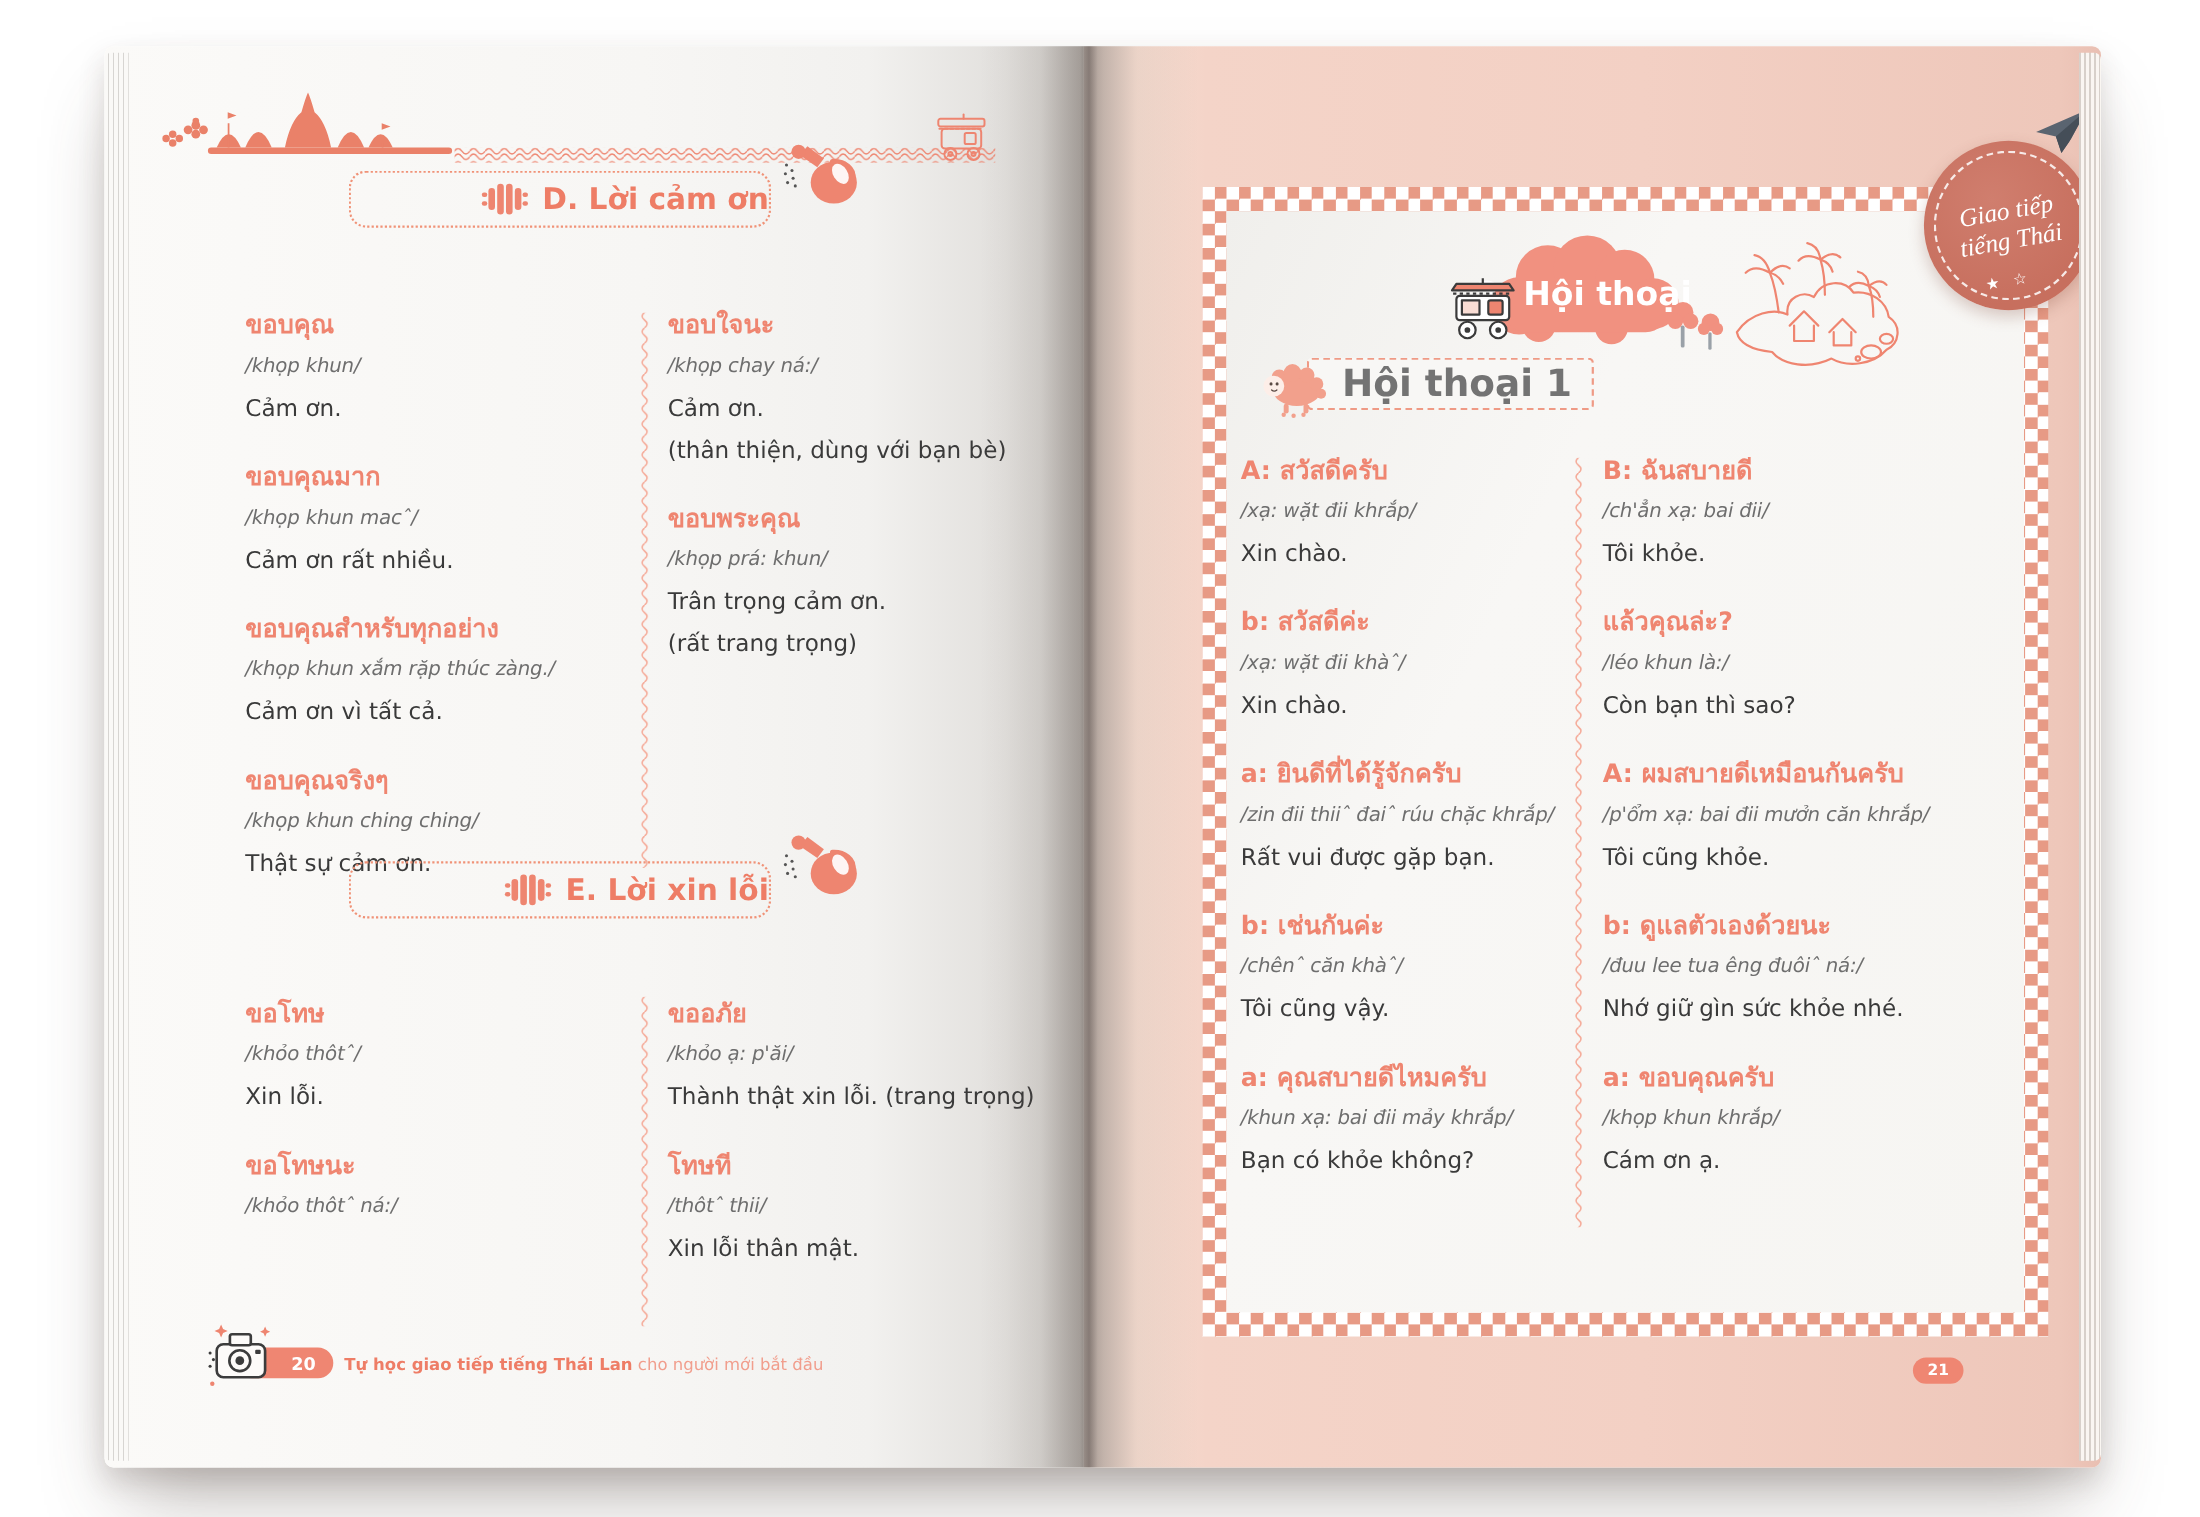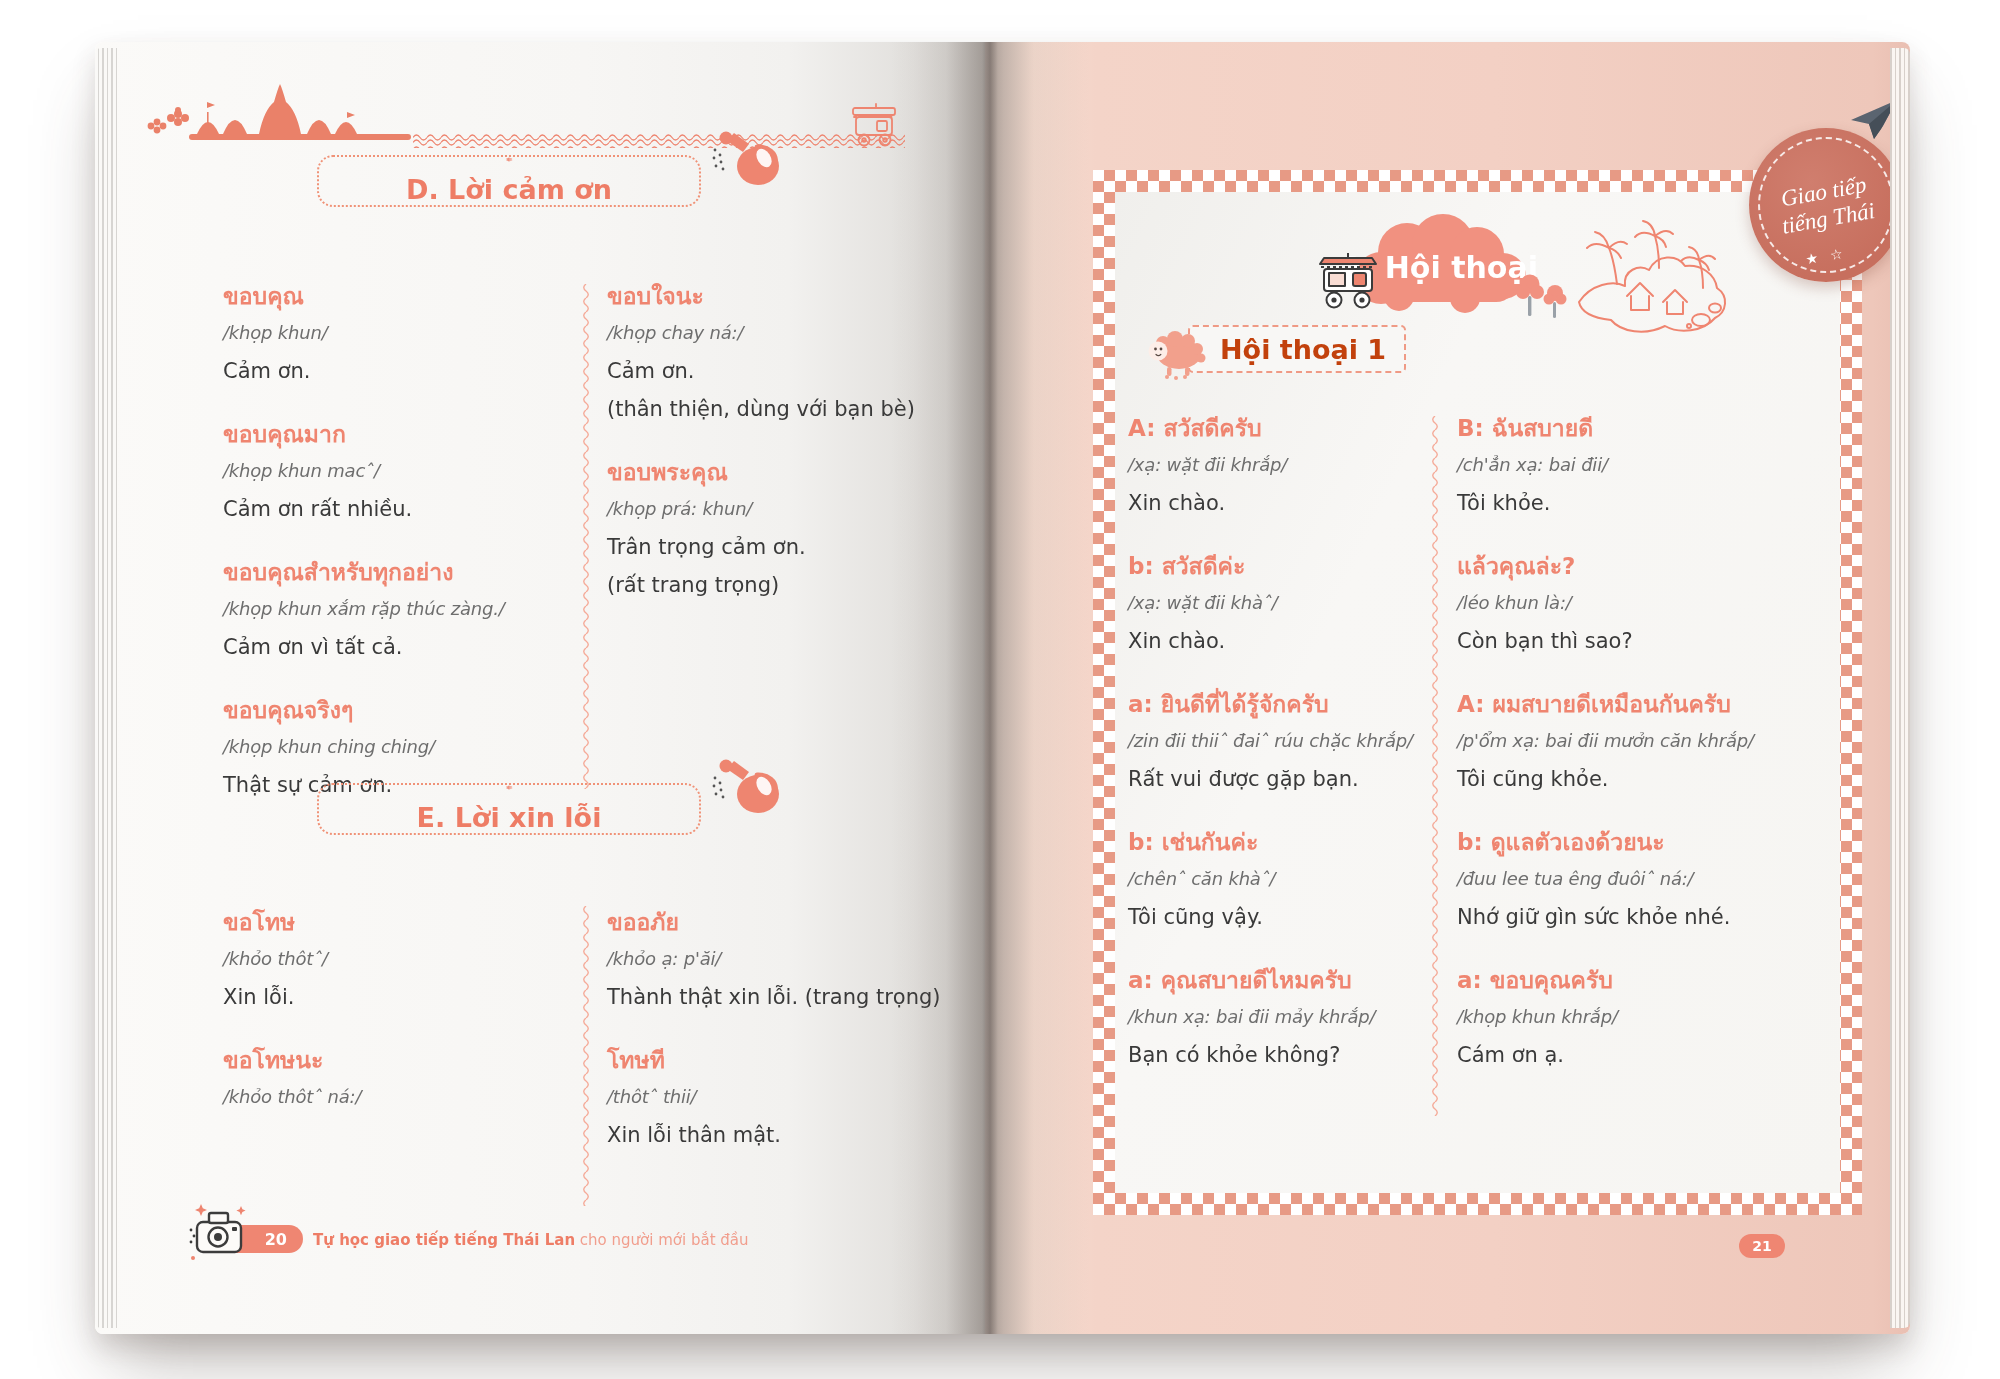--- a/index.html
+++ b/index.html
@@ -38,21 +38,21 @@
   }
   
   .entry{margin-bottom:26px;white-space:nowrap;}
   .thai{font-size:23px;font-weight:bold;color:#ef8570;line-height:36px;}
   .phon{font-size:18px;font-style:italic;color:#6e6e6e;line-height:38px;letter-spacing:-.2px;}
   .viet{font-size:21px;color:#3a3a3a;line-height:38px;}
   .abs{position:absolute;}
   
   .sec-box{
     position:absolute;width:380px;height:48px;border:2px dotted #f09277;border-radius:16px;
-    display:flex;align-items:center;justify-content:flex-end;gap:12px;background:transparent;flex-direction:column;
+    display:flex;align-items:center;justify-content:flex-end;gap:12px;background:transparent;
   }
   .sec-title{font-size:27px;font-weight:bold;color:#ee7d66;}
   .col{position:absolute;}
   .vdiv{position:absolute;}
   .footer-pill{
     position:absolute;background:#ef8672;border-radius:15px;color:#fff;font-weight:bold;
     display:flex;align-items:center;justify-content:flex-end;
   }
   .pill-20{left:120px;top:1183px;width:88px;height:28px;font-size:16px;padding-right:16px;box-sizing:border-box;}
   .footer-title{position:absolute;left:218px;top:1185px;font-size:15px;line-height:26px;white-space:nowrap;}
@@ -83,21 +83,21 @@
     transform:rotate(-10deg);color:#fff;
     font-family:"Liberation Serif","DejaVu Serif",serif;font-style:italic;font-size:23px;line-height:27px;
     white-space:nowrap;
   }
   .stamp-stars{position:absolute;left:50%;bottom:18px;transform:translateX(-50%) rotate(-10deg);color:#fff;font-size:14px;letter-spacing:4px;}
   .dlg-box{
     position:absolute;left:203px;top:283px;height:44px;z-index:2;
     border:2px dashed #ef9a85;border-radius:5px;background:#f8f7f5;
     display:flex;align-items:center;padding:0 18px 0 30px;
   }
-  .dlg-title{font-size:27px;font-weight:bold;color:#c2410c;white-space:nowrap;}
+  .dlg-title{font-size:34px;font-weight:bold;color:#737373;white-space:nowrap;}
   .sheep{position:absolute;left:158px;top:285px;z-index:3;}
   .pill-21{left:754px;top:1192px;width:46px;height:24px;font-size:14px;justify-content:center;padding:0;}
 </style>
 </head>
 <body>
 
 <svg width="0" height="0" style="position:absolute">
   <defs>
     <pattern id="hwave" width="14" height="12" patternUnits="userSpaceOnUse">
       <path d="M0,3.5 q3.5,-5 7,0 q3.5,5 7,0" fill="none" stroke="#ee8570" stroke-width="1.3"></path>

